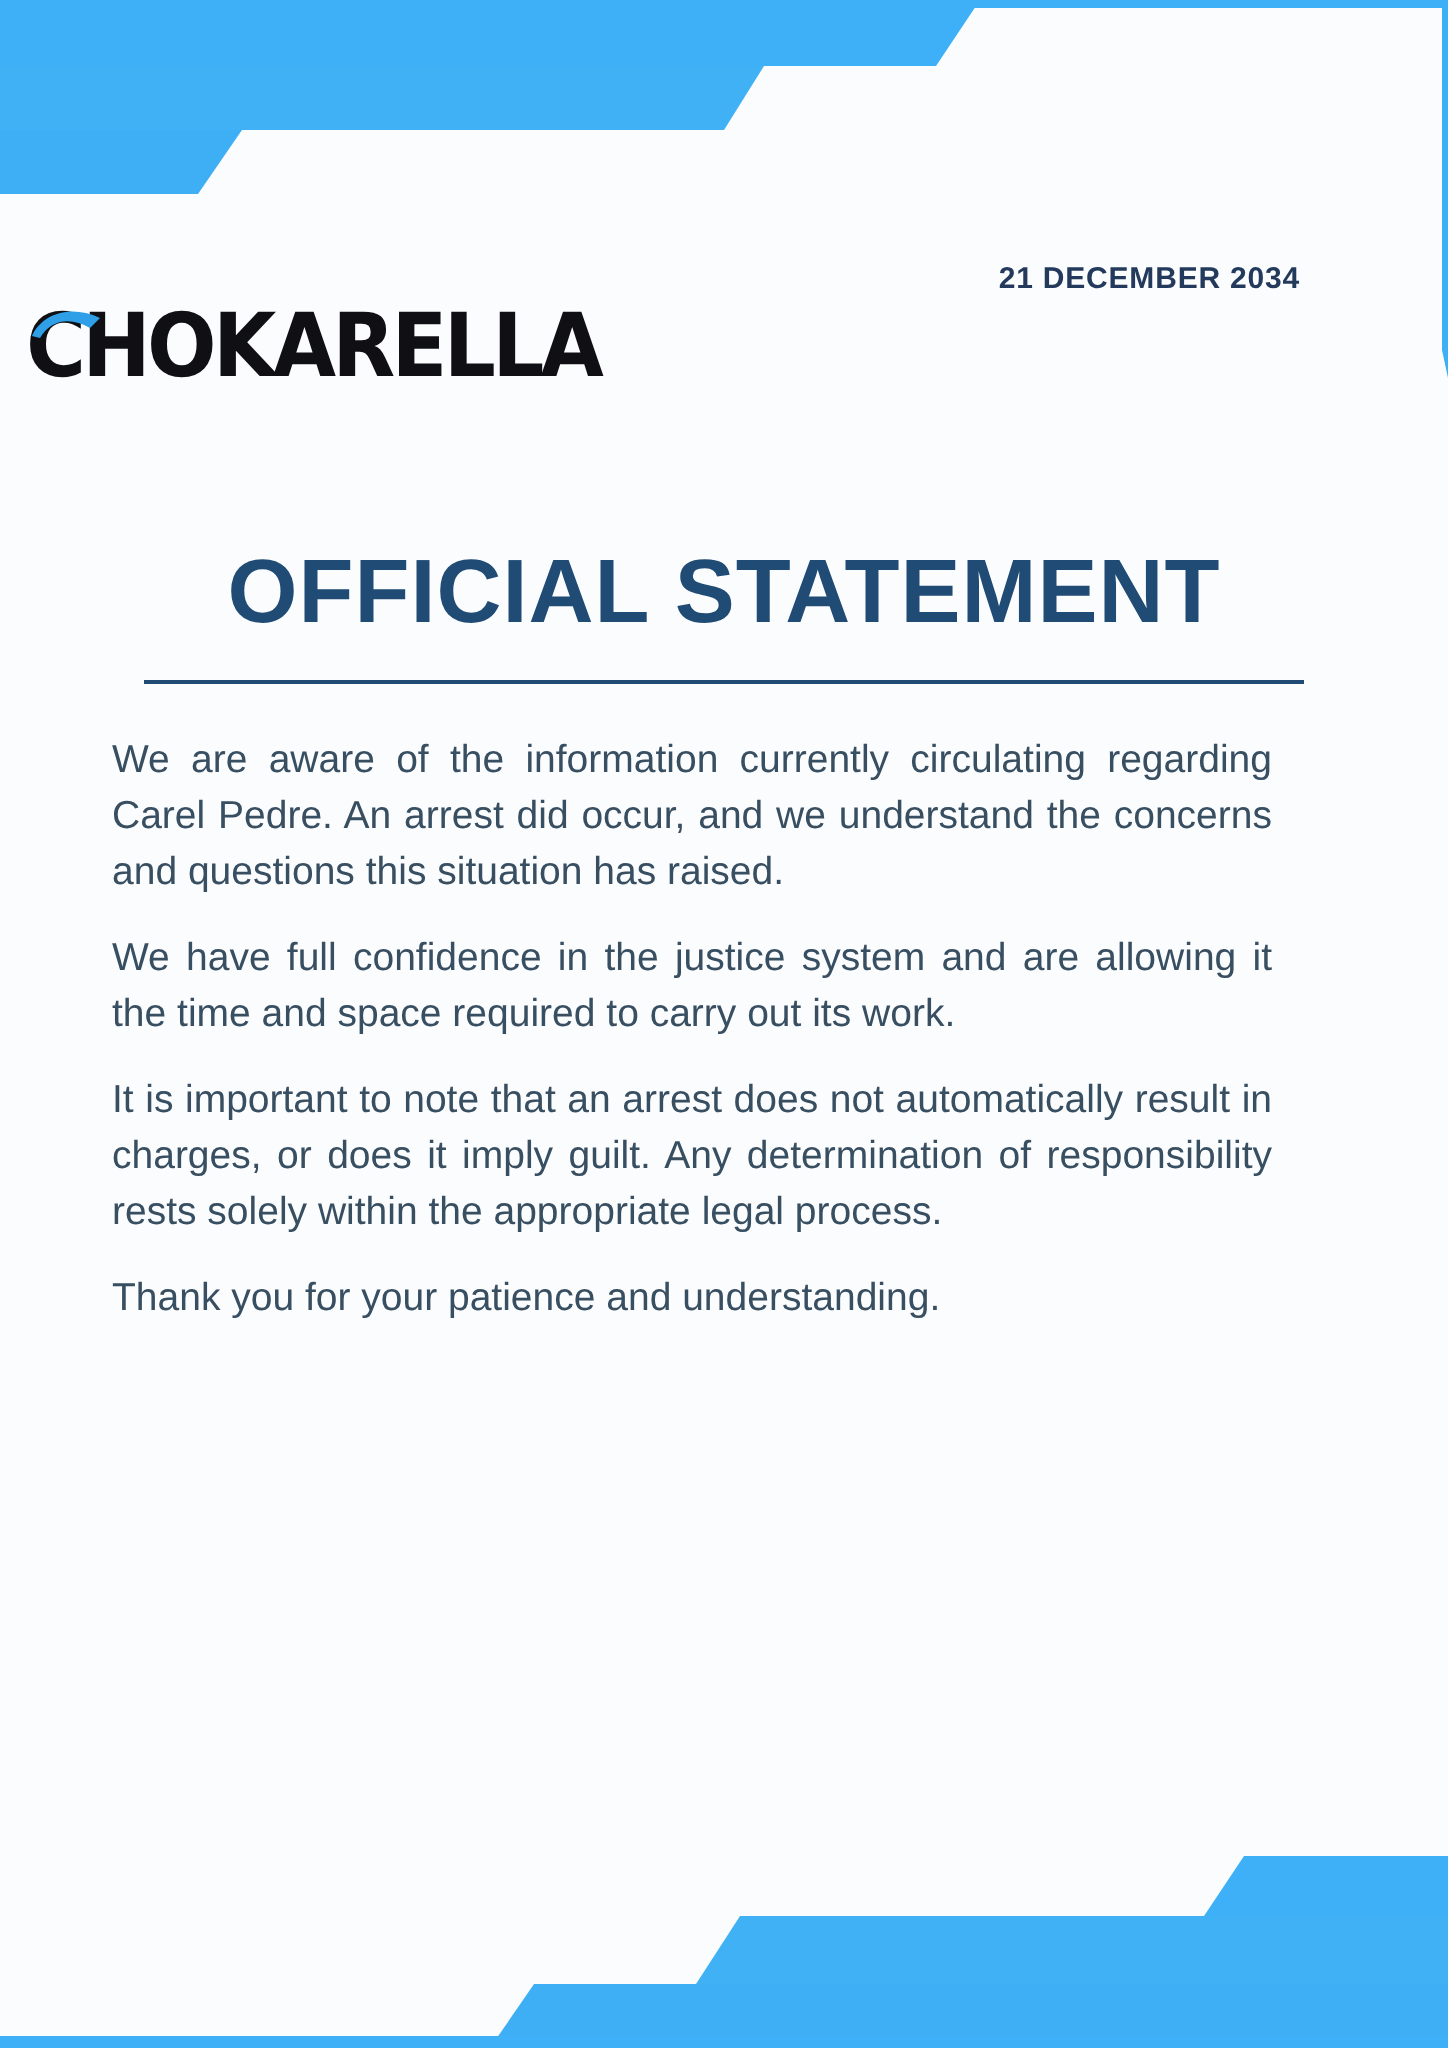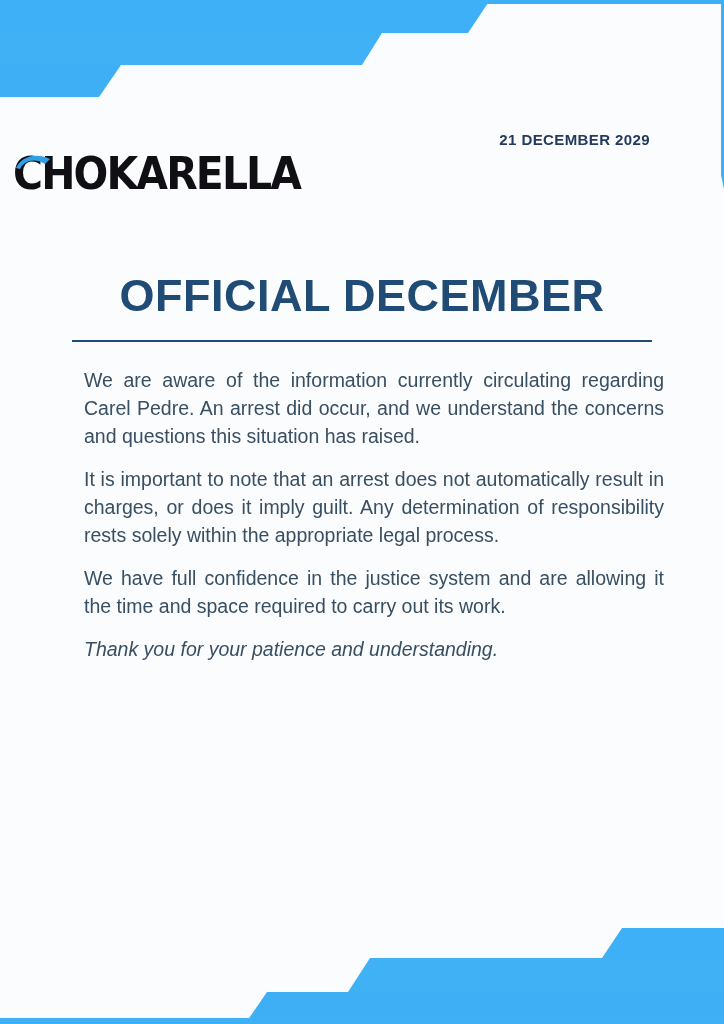--- a/index.html
+++ b/index.html
@@ -50,51 +50,51 @@
     text-align:center;
     font-size:45px;font-weight:800;letter-spacing:.5px;
     color:var(--navy,#1F4B74);
   }
   .title-divider{
     position:absolute;top:340px;left:72px;width:580px;height:2px;
     background:var(--navy,#1F4B74);
   }
   
   .body-text{
-    position:absolute;top:366px;left:84px;width:580px;
+    position:absolute;top:366px;left:56px;width:580px;
     color:var(--body-text,#384E61);
     font-size:19.5px;line-height:28px;
   }
   .body-text p{margin:0 0 15px 0;text-align:justify;}
-  .body-text p.no-justify{text-align:left;font-style:italic;}
+  .body-text p.no-justify{text-align:left;}
 </style>
 </head>
 <body>
 
 <div class="page">
 
   <div class="band top-strip"></div>
   <div class="band top-band-1"></div>
   <div class="band top-band-2"></div>
   <div class="band top-band-3"></div>
   <div class="band right-edge-accent"></div>
 
-  <div class="date">21 DECEMBER 2029</div>
+  <div class="date">21 DECEMBER 2034</div>
   <div class="logo">CHOKARELLA</div>
   <svg class="logo-accent" viewBox="0 0 36 16">
     <path d="M1 15 C6 4, 20 -1, 35 6 L30 11 C20 5, 10 7, 5 16 Z" fill="#2F9FE8"></path>
   </svg>
 
-  <div class="title">OFFICIAL DECEMBER</div>
+  <div class="title">OFFICIAL STATEMENT</div>
   <div class="title-divider"></div>
 
   <div class="body-text">
     <p>We are aware of the information currently circulating regarding Carel Pedre. An arrest did occur, and we understand the concerns and questions this situation has raised.</p>
+    <p>We have full confidence in the justice system and are allowing it the time and space required to carry out its work.</p>
     <p>It is important to note that an arrest does not automatically result in charges, or does it imply guilt. Any determination of responsibility rests solely within the appropriate legal process.</p>
-    <p>We have full confidence in the justice system and are allowing it the time and space required to carry out its work.</p>
     <p class="no-justify">Thank you for your patience and understanding.</p>
   </div>
 
   <div class="band bottom-band-a"></div>
   <div class="band bottom-band-b"></div>
   <div class="band bottom-band-c"></div>
   <div class="band bottom-strip"></div>
 
 </div>
 

